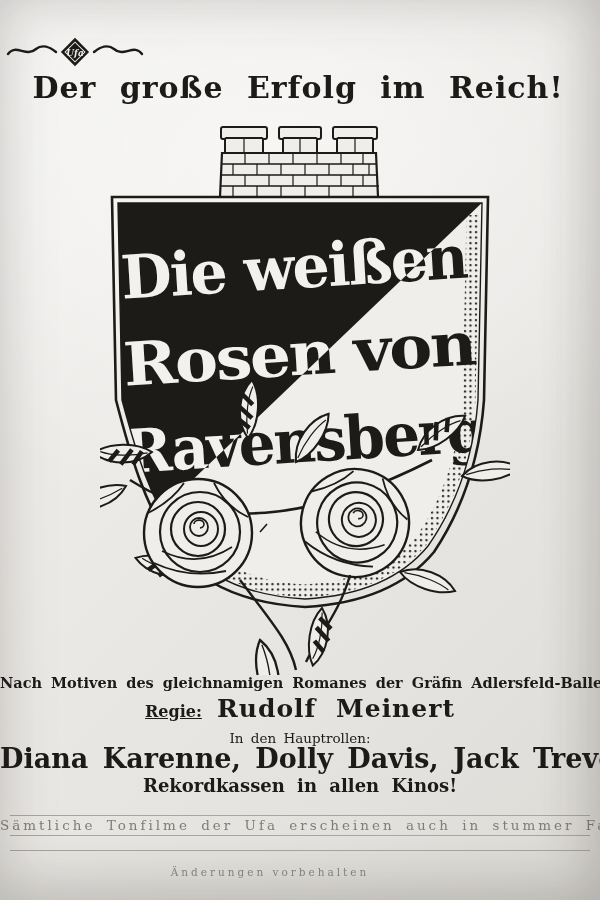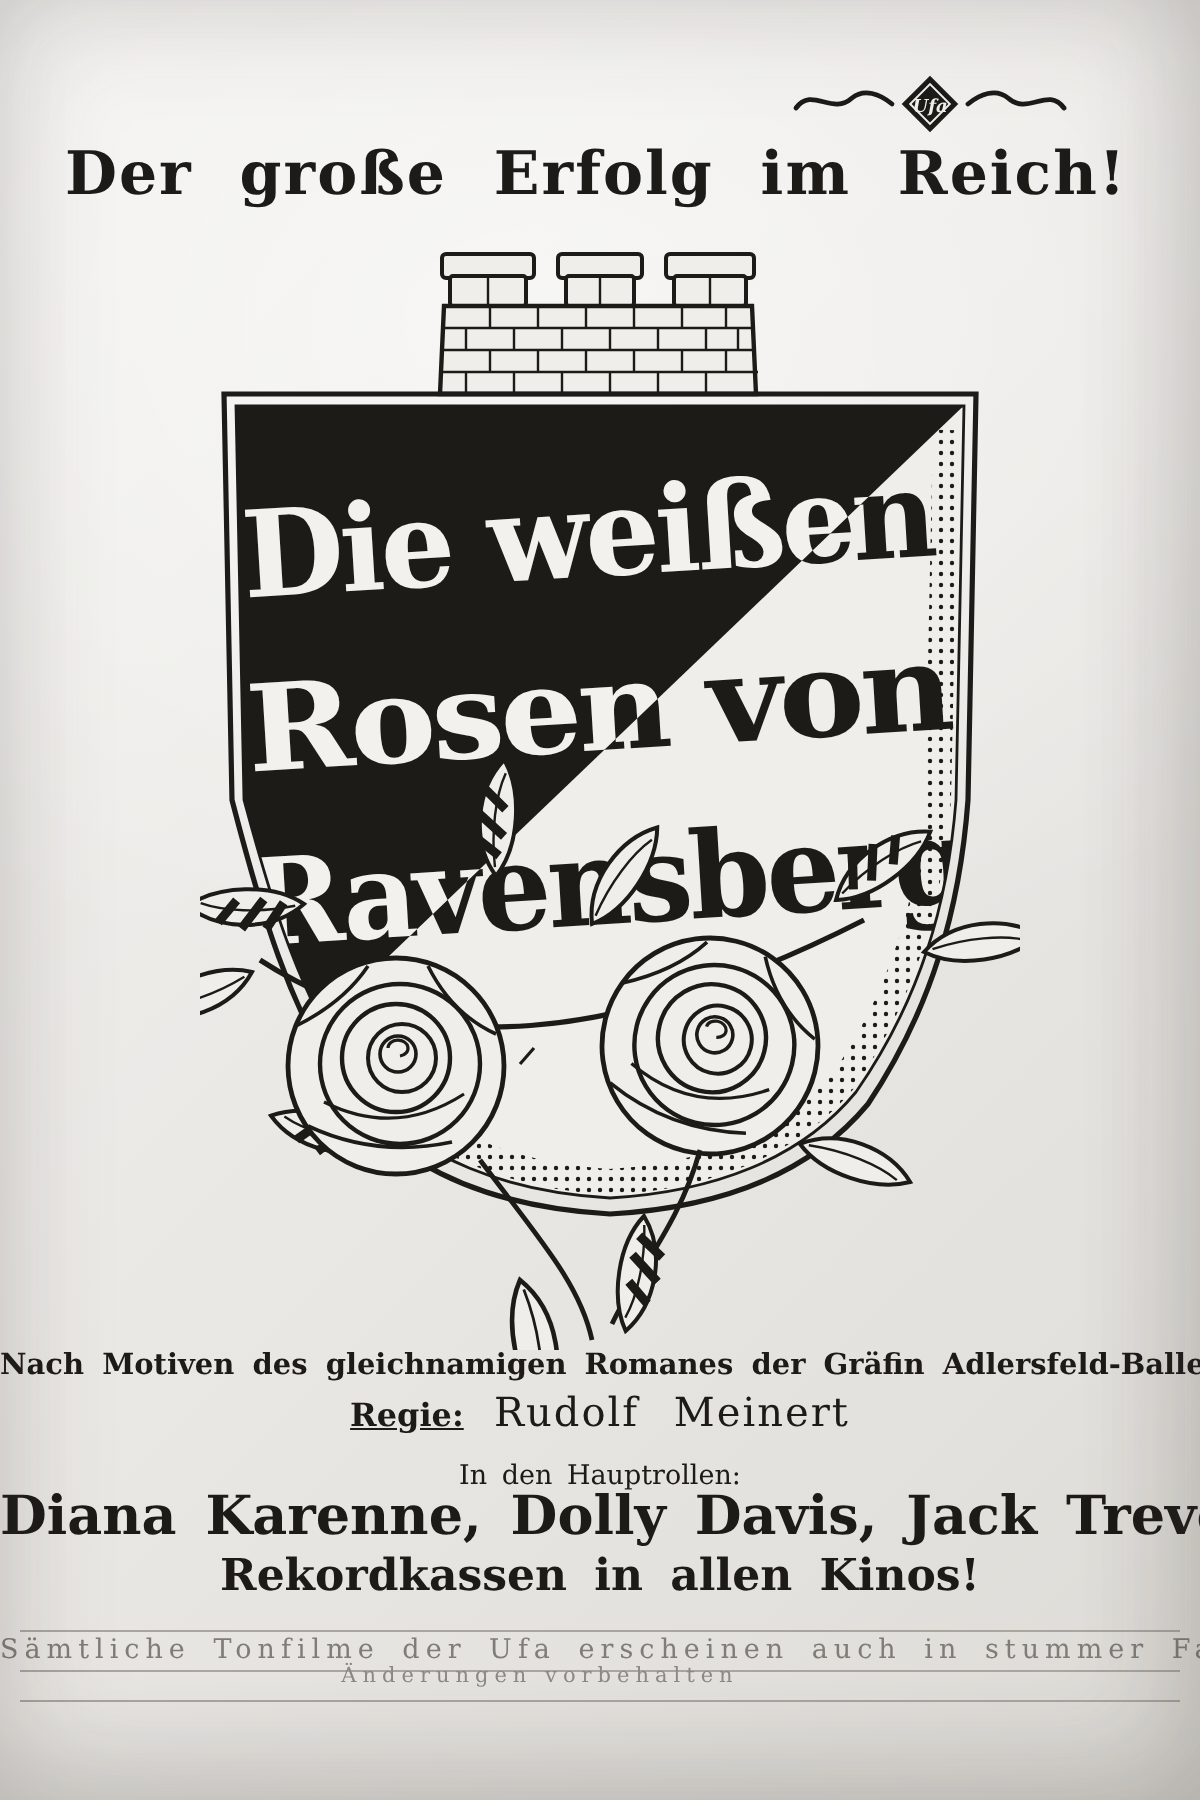--- a/index.html
+++ b/index.html
@@ -5,39 +5,39 @@
   html,body{margin:0;padding:0;background:#9a9894;}
   .page{
     position:relative;width:600px;height:900px;overflow:hidden;
     background:
       radial-gradient(ellipse 700px 500px at 45% 18%, rgba(255,255,255,.55), rgba(255,255,255,0) 70%),
       linear-gradient(135deg,#f2f1ef 0%,#ebe9e6 45%,#e3e1dd 80%,#dcdad5 100%);
     font-family:"DejaVu Serif","Liberation Serif",serif;color:#1d1b18;
   }
   .page::after{content:"";position:absolute;inset:0;pointer-events:none;
     box-shadow:inset 0 0 60px rgba(60,55,50,.18), inset -12px -18px 50px rgba(60,55,50,.12);}
-  .ornament{position:absolute;top:36px;left:0;width:540px;text-align:right;}
+  .ornament{position:absolute;top:36px;left:0;width:540px;text-align:left;}
   .headline{
     position:absolute;top:70px;left:0;width:596px;text-align:center;
     font-size:30px;font-weight:700;letter-spacing:1px;word-spacing:12px;white-space:nowrap;
   }
   .emblem{position:absolute;left:100px;top:120px;width:410px;height:555px;}
   .shield-title{font-family:"DejaVu Serif","Liberation Serif",serif;font-weight:700;letter-spacing:-2px;}
   .credits{position:absolute;left:0;width:600px;text-align:center;white-space:nowrap;}
   .c-source{top:674px;font-size:14.5px;font-weight:700;word-spacing:4px;}
   .c-regie{top:694px;}
   .c-regie .label{font-size:16px;font-weight:700;vertical-align:baseline;margin-right:10px;text-decoration:underline;}
-  .c-regie .name{font-size:20px;font-weight:400;word-spacing:10px;letter-spacing:1px;}
+  .c-regie .name{font-size:25px;font-weight:700;word-spacing:10px;letter-spacing:1px;}
   .c-haupt{top:730px;font-size:13.5px;font-weight:400;word-spacing:3px;}
   .c-cast{top:743px;font-size:27px;font-weight:700;word-spacing:5px;}
-  .c-slogan{top:775px;font-size:22px;font-weight:700;word-spacing:6px;}
+  .c-slogan{top:775px;font-size:18px;font-weight:700;word-spacing:6px;}
   .rule{position:absolute;left:10px;width:580px;height:1px;background:#a9a59f;}
   .f-line1{position:absolute;top:817px;left:0;width:600px;text-align:center;
     font-size:13.5px;letter-spacing:3px;word-spacing:4px;color:#807d77;white-space:nowrap;}
-  .f-line2{position:absolute;top:832px;left:0;width:540px;text-align:center;
+  .f-line2{position:absolute;top:866px;left:0;width:540px;text-align:center;
     font-size:10.5px;letter-spacing:3px;color:#8c8984;}
 </style>
 </head>
 <body>
 
 <div class="page">
 
   <div class="ornament">
     <svg width="150" height="34" viewBox="0 0 150 34">
       <path d="M8,18 C16,7 26,22 36,13 C42,8 50,11 56,16" fill="none" stroke="#1d1b18" stroke-width="2.4" stroke-linecap="round"></path>

